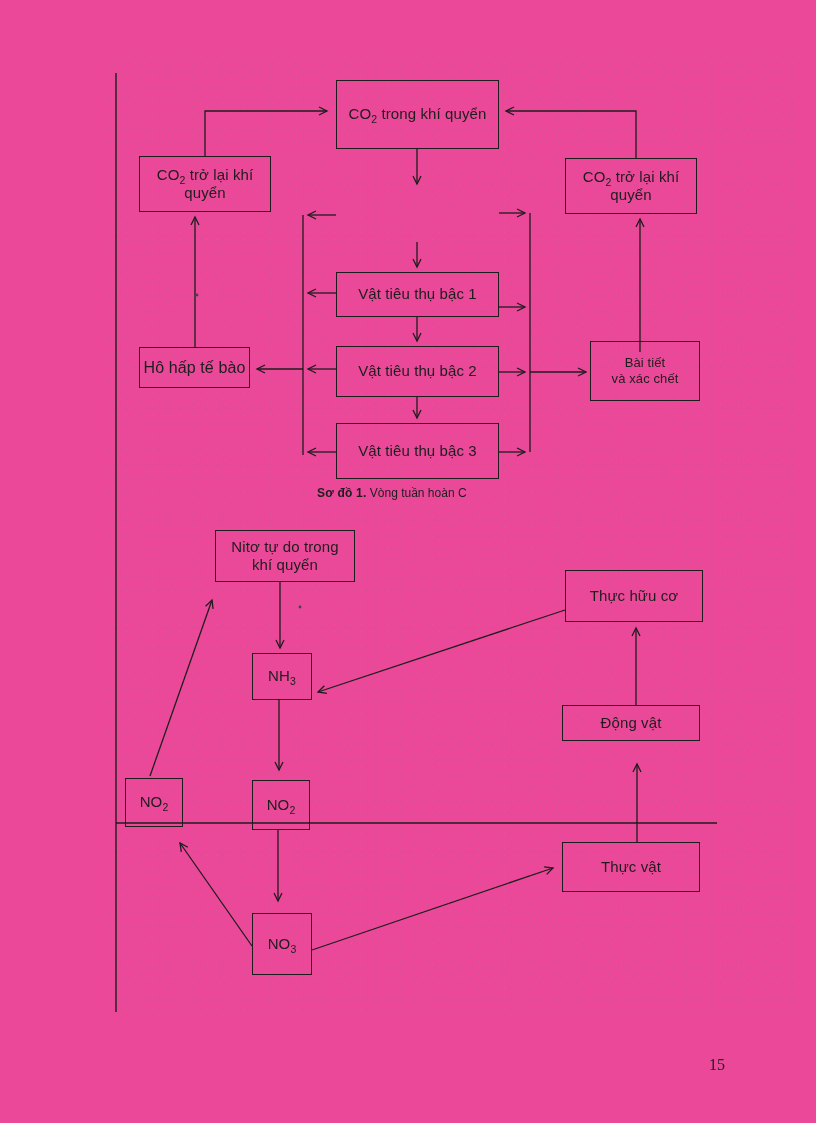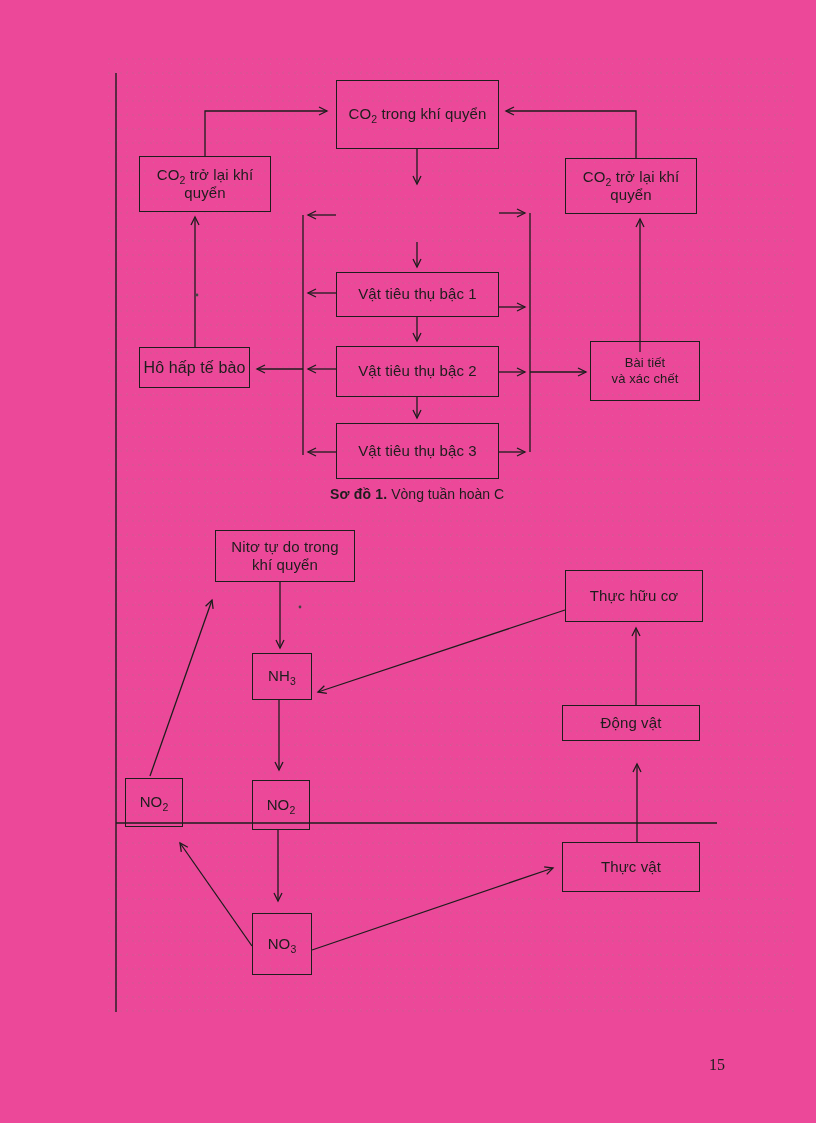--- a/index.html
+++ b/index.html
@@ -28,21 +28,21 @@
     box-sizing:border-box;
     border:1.6px solid #1d1d1d;
     background:transparent;
     display:flex;flex-direction:column;align-items:center;justify-content:center;
     text-align:center;font-size:15px;line-height:1.22;
     letter-spacing:0.1px;
   }
   .box sub{font-size:10.5px;line-height:0;}
   .caption{
     position:absolute;z-index:2;
-    font-size:14px;text-align:center;white-space:nowrap;
+    font-size:12px;white-space:nowrap;
   }
   .caption b{letter-spacing:0.2px;}
   .pageno{
     position:absolute;z-index:2;
     font-family:Liberation Serif, serif;
     font-size:16px;
   }
 </style>
 </head>
 <body>

